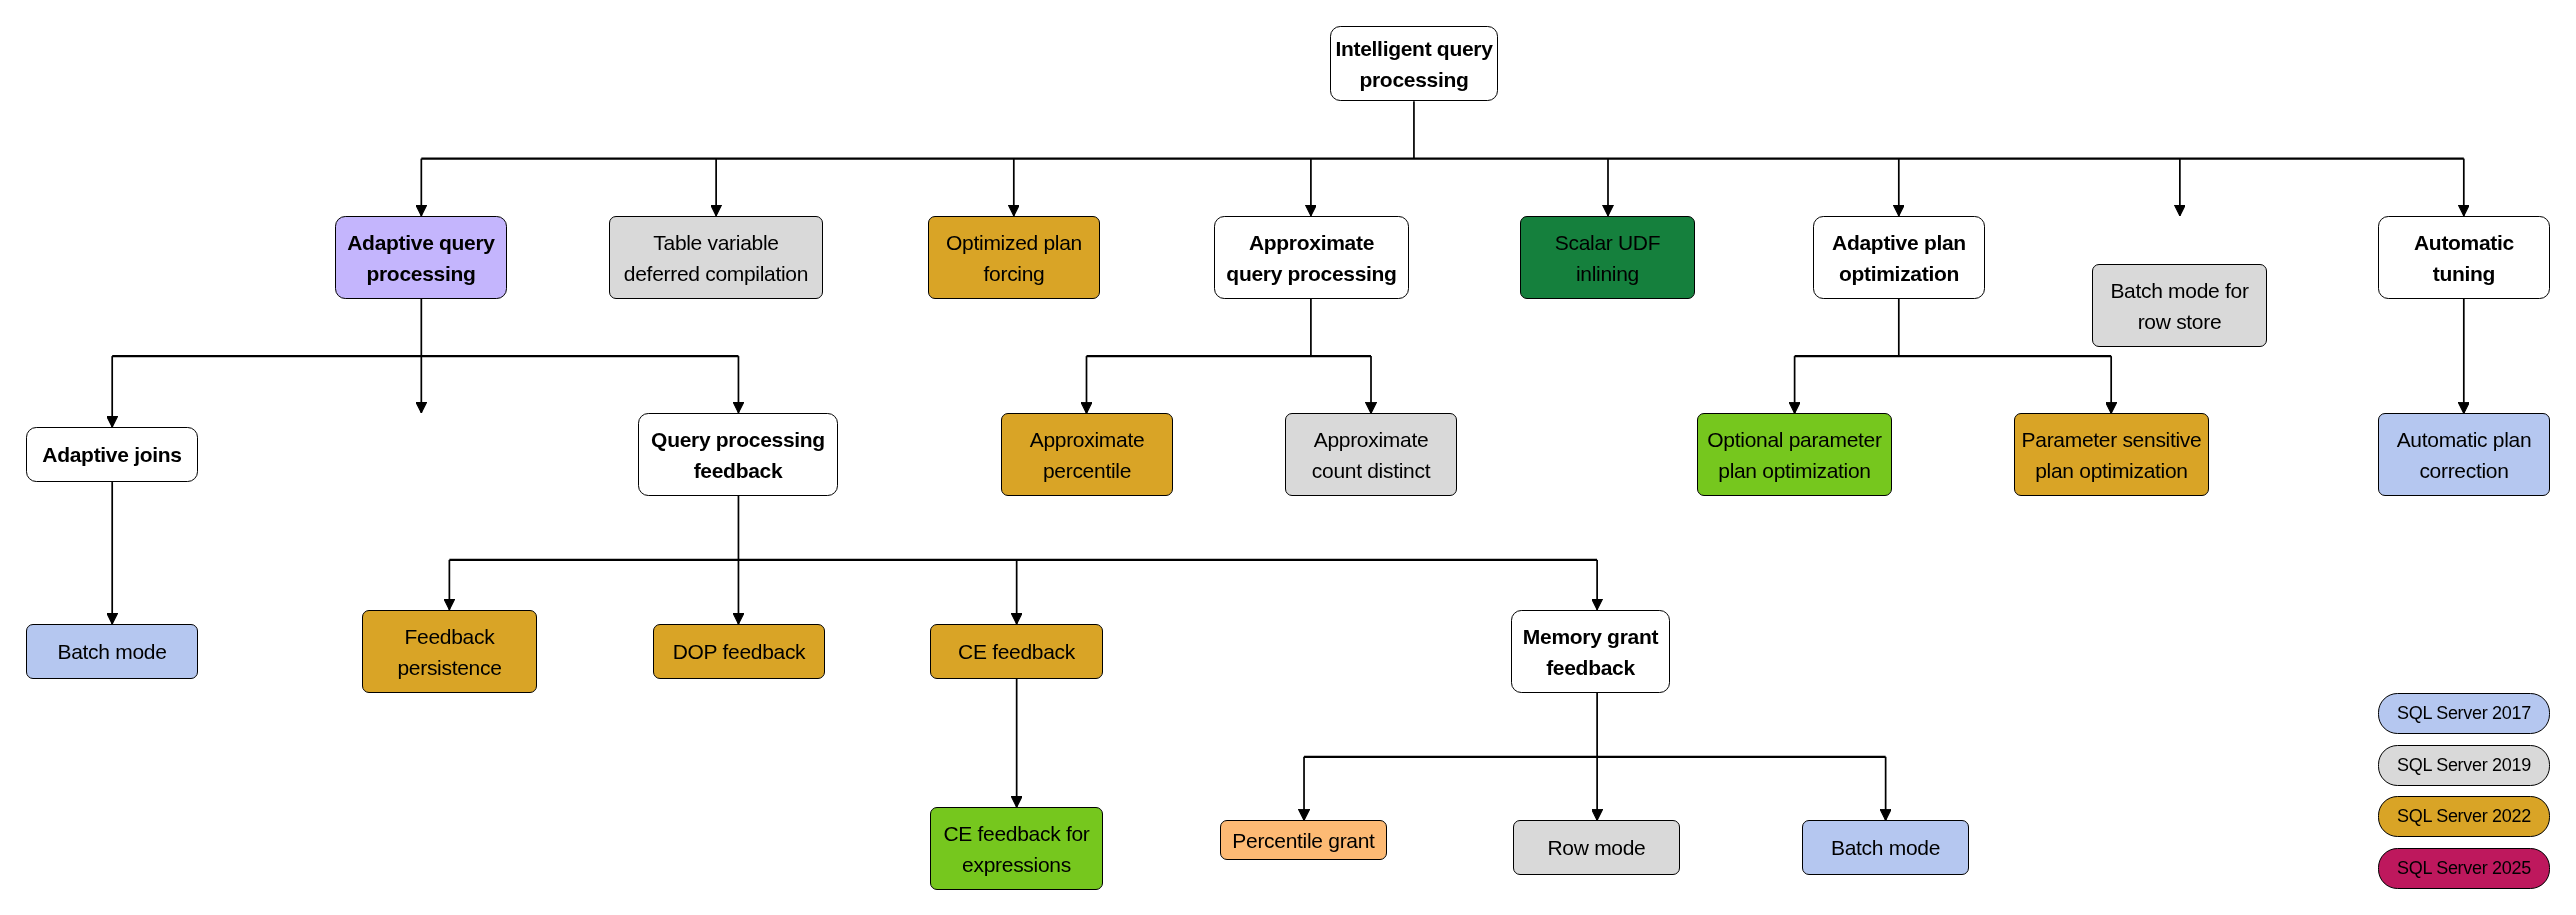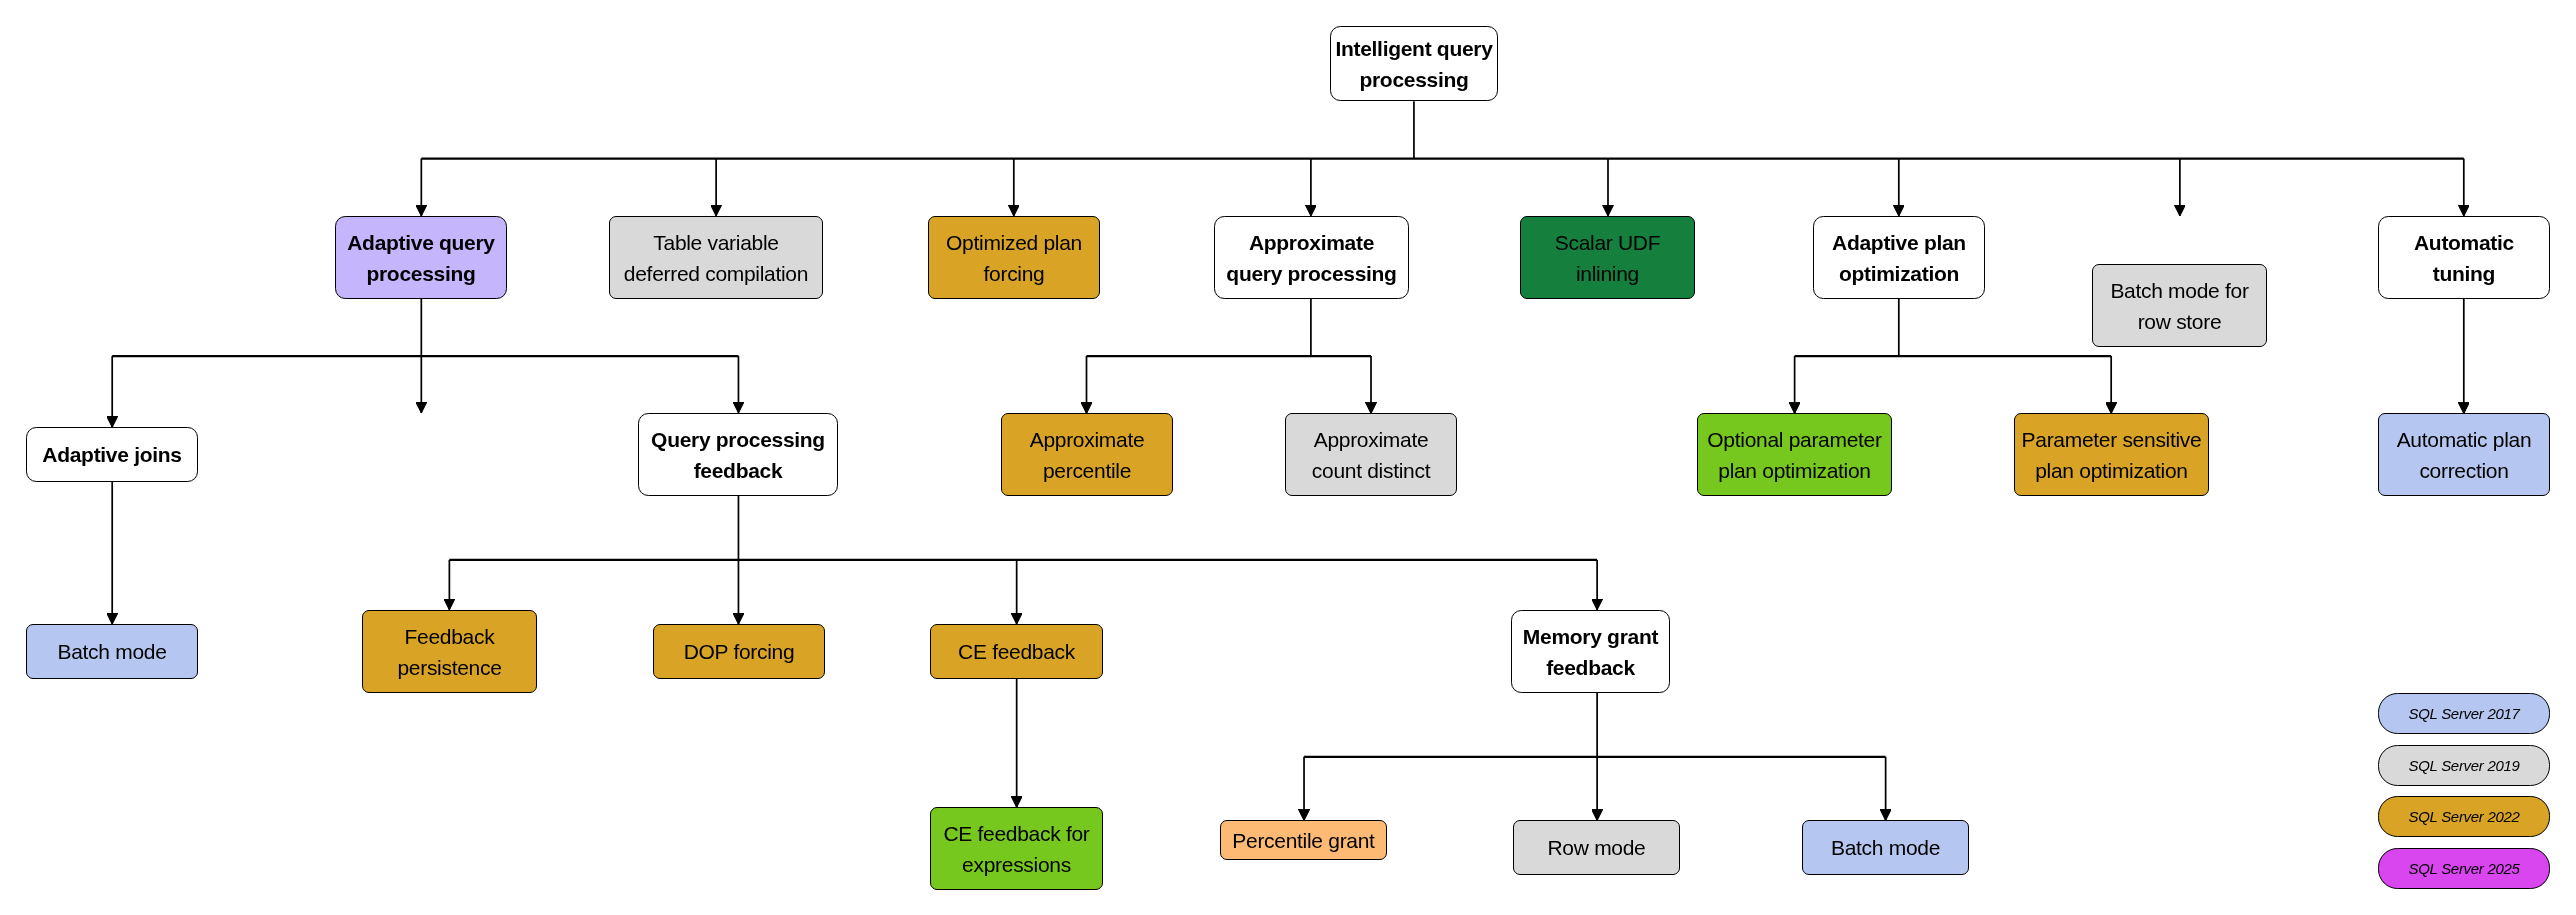--- a/index.html
+++ b/index.html
@@ -28,22 +28,22 @@
     white-space:pre;
   }
   .node.cat{font-weight:700;border-radius:10.3px;}
   .legend-pill{
     position:absolute;
     box-sizing:border-box;
     border:1.7px solid var(--box-border);
     border-radius:19.5px;
     display:flex;align-items:center;justify-content:center;
     text-align:left;
-    font-size:15px;line-height:23px;letter-spacing:-0.3px;
-    color:#000;white-space:pre;font-style:italic;
+    font-size:18px;line-height:23px;letter-spacing:-0.3px;
+    color:#000;white-space:pre;
   }
 </style>
 </head>
 <body style="background-color: rgb(255, 255, 255);">
 
 <div id="canvas">
 
   <svg id="wires" viewBox="0 0 4500 1600" xmlns="http://www.w3.org/2000/svg">
     <defs>
       <marker id="arw" viewBox="0 0 10 10" refX="10" refY="5" markerWidth="6.5" markerHeight="6.5" orient="auto">
@@ -128,30 +128,30 @@
   <div class="node" style="left: 1697px; top: 413px; width: 195px; height: 83px; background-color: rgb(118, 199, 30);">Optional parameter
 plan optimization</div>
   <div class="node" style="left: 2014px; top: 413px; width: 195px; height: 83px; background-color: rgb(217, 164, 38);">Parameter sensitive
 plan optimization</div>
   <div class="node" style="left: 2378px; top: 413px; width: 172px; height: 83px; background-color: rgb(181, 199, 240);">Automatic plan
 correction</div>
 
   <div class="node" style="left: 26px; top: 624px; width: 172px; height: 55px; background-color: rgb(181, 199, 240);">Batch mode</div>
   <div class="node" style="left: 362px; top: 610px; width: 175px; height: 83px; background-color: rgb(217, 164, 38);">Feedback
 persistence</div>
-  <div class="node" style="left: 653px; top: 624px; width: 172px; height: 55px; background-color: rgb(217, 164, 38);">DOP forcing</div>
+  <div class="node" style="left: 653px; top: 624px; width: 172px; height: 55px; background-color: rgb(217, 164, 38);">DOP feedback</div>
   <div class="node" style="left: 930px; top: 624px; width: 173px; height: 55px; background-color: rgb(217, 164, 38);">CE feedback</div>
   <div class="node cat" style="left: 1511px; top: 610px; width: 159px; height: 83px; background-color: rgb(255, 255, 255);">Memory grant
 feedback</div>
 
   <div class="node" style="left: 930px; top: 807px; width: 173px; height: 83px; background-color: rgb(118, 199, 30);">CE feedback for
 expressions</div>
   <div class="node" style="left: 1220px; top: 820px; width: 167px; height: 40px; background-color: #fdba74;">Percentile grant</div>
   <div class="node" style="left: 1513px; top: 820px; width: 167px; height: 55px; background-color: rgb(217, 217, 217);">Row mode</div>
   <div class="node" style="left: 1802px; top: 820px; width: 167px; height: 55px; background-color: rgb(181, 199, 240);">Batch mode</div>
 
   <div class="legend-pill" style="left: 2378px; top: 693px; width: 172px; height: 41px; background-color: rgb(181, 199, 240);">SQL Server 2017</div>
   <div class="legend-pill" style="left: 2378px; top: 745px; width: 172px; height: 41px; background-color: rgb(217, 217, 217);">SQL Server 2019</div>
   <div class="legend-pill" style="left: 2378px; top: 796px; width: 172px; height: 41px; background-color: rgb(217, 164, 38);">SQL Server 2022</div>
-  <div class="legend-pill" style="left: 2378px; top: 848px; width: 172px; height: 41px; background-color: #d946ef;">SQL Server 2025</div>
+  <div class="legend-pill" style="left: 2378px; top: 848px; width: 172px; height: 41px; background-color: #be185d;">SQL Server 2025</div>
 
 </div>
 
 
 </body></html>

